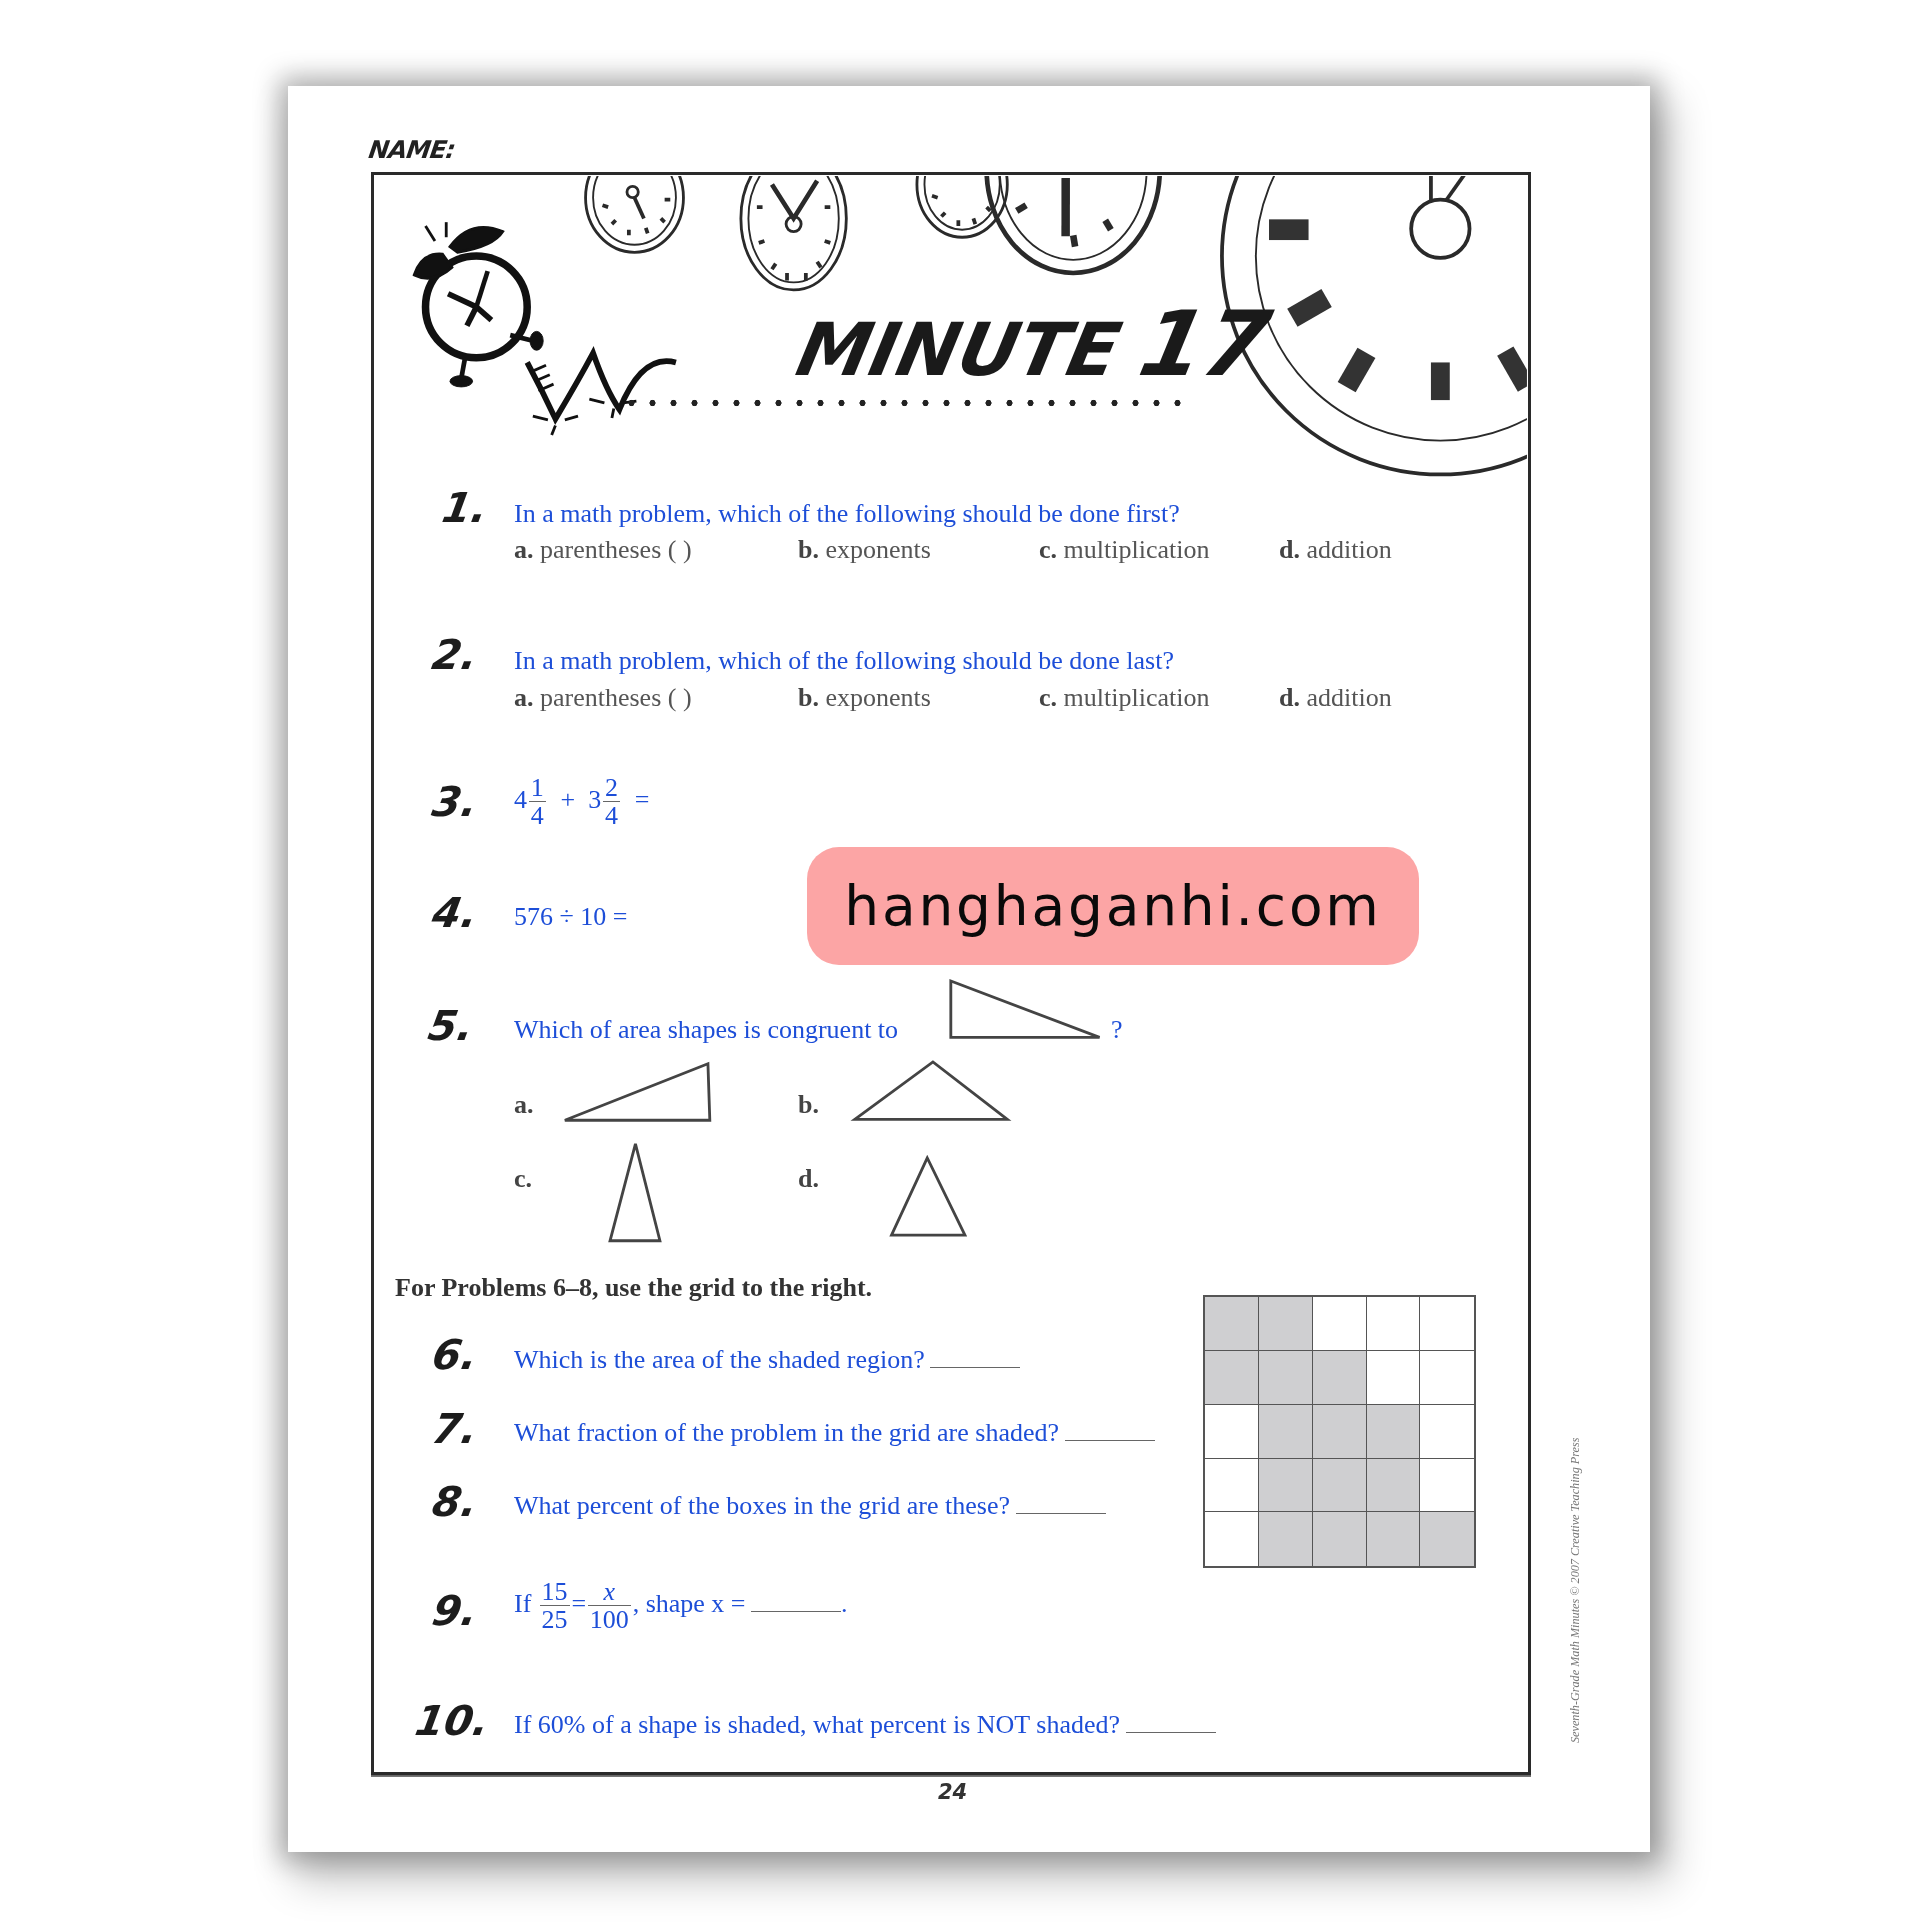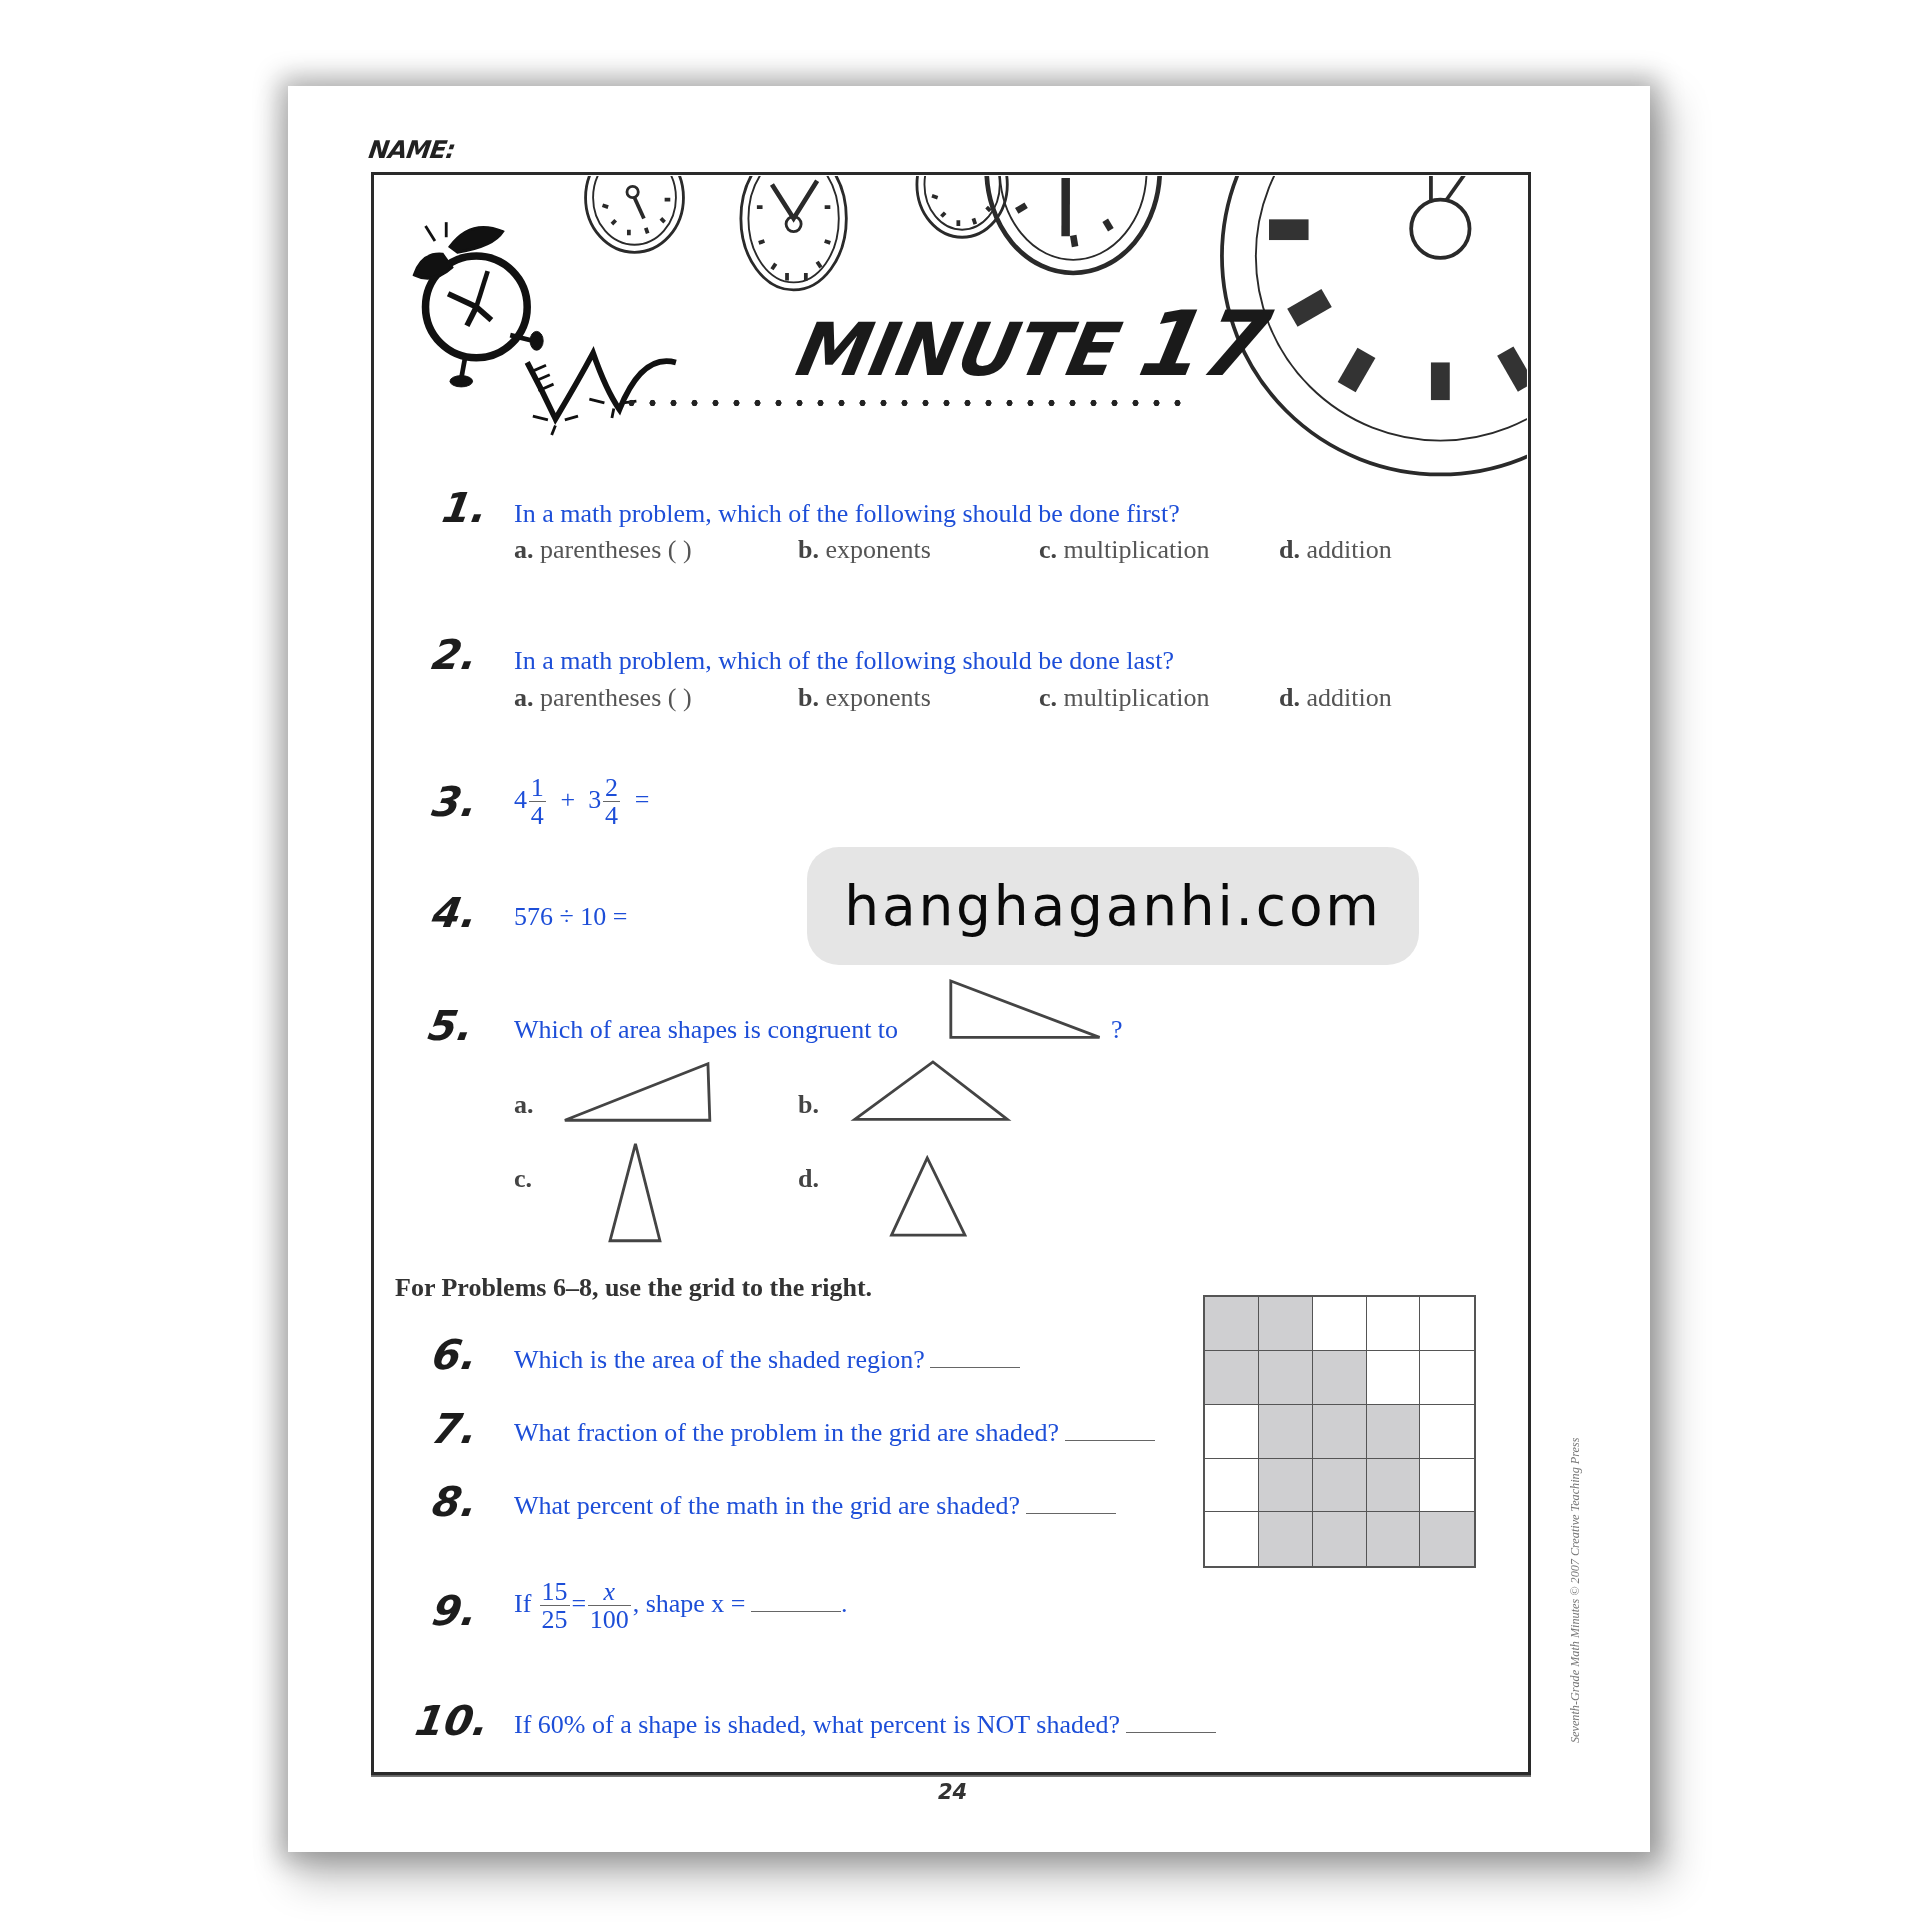--- a/index.html
+++ b/index.html
@@ -59,21 +59,21 @@
   .pagenum {
     left:938px; top:1780px; font-family:"DejaVu Sans", sans-serif; font-weight:bold;
     font-style:italic; font-size:21px; color:#333;
   }
   .copyright {
     left:1568px; top:1743px; transform-origin:0 0; transform:rotate(-90deg);
     font-size:12.2px; color:#777; white-space:nowrap; font-style:italic;
   }
   .watermark {
     left:807px; top:847px; width:612px; height:118px; border-radius:32px;
-    background:#e5e5e5; display:flex; align-items:center; justify-content:center;
+    background:#fca5a5; display:flex; align-items:center; justify-content:center;
   }
   .watermark span {
     font-family:"DejaVu Sans", sans-serif; font-size:55px; color:#0a0a0a; letter-spacing:2.8px;
   }
   svg { overflow:visible; }
 </style>
 </head>
 <body>
 
 <div class="page"></div>
@@ -244,21 +244,21 @@
 
 <div class="abs bold-instr" style="left:395px;top:1273px">For Problems 6–8, use the grid to the right.</div>
 
 <div class="abs qnum" style="left:433px;top:1335px">6.</div>
 <div class="abs qtext" style="left:514px;top:1347px"><span>Which is the area of the shaded region?</span><span class="blank"></span></div>
 
 <div class="abs qnum" style="left:433px;top:1409px">7.</div>
 <div class="abs qtext" style="left:514px;top:1420px"><span>What fraction of the problem in the grid are shaded?</span><span class="blank"></span></div>
 
 <div class="abs qnum" style="left:433px;top:1482px">8.</div>
-<div class="abs qtext" style="left:514px;top:1493px"><span>What percent of the math in the grid are shaded?</span><span class="blank"></span></div>
+<div class="abs qtext" style="left:514px;top:1493px"><span>What percent of the boxes in the grid are these?</span><span class="blank"></span></div>
 
 <div class="abs grid" id="grid">
     <div class="cell s"></div>
     <div class="cell s"></div>
     <div class="cell"></div>
     <div class="cell"></div>
     <div class="cell"></div>
     <div class="cell s"></div>
     <div class="cell s"></div>
     <div class="cell s"></div>

